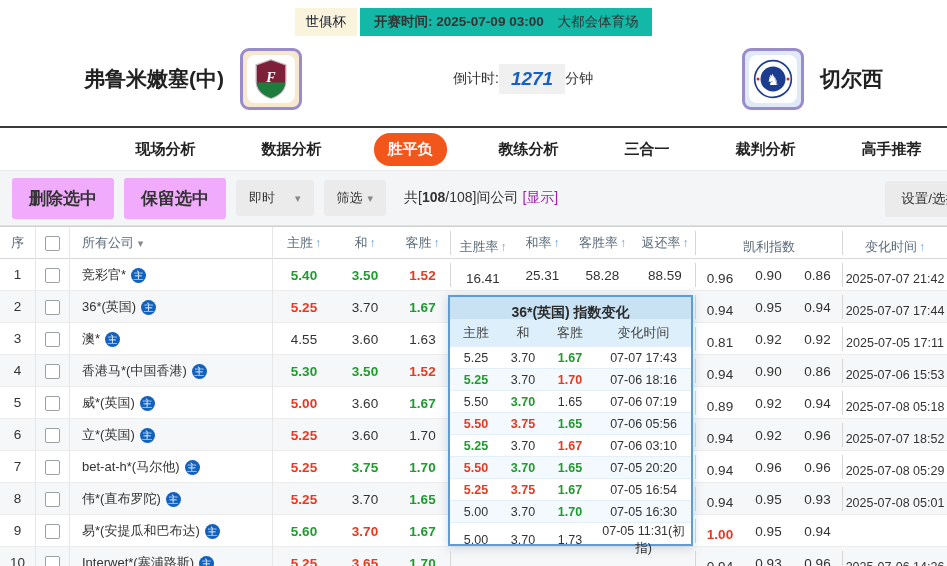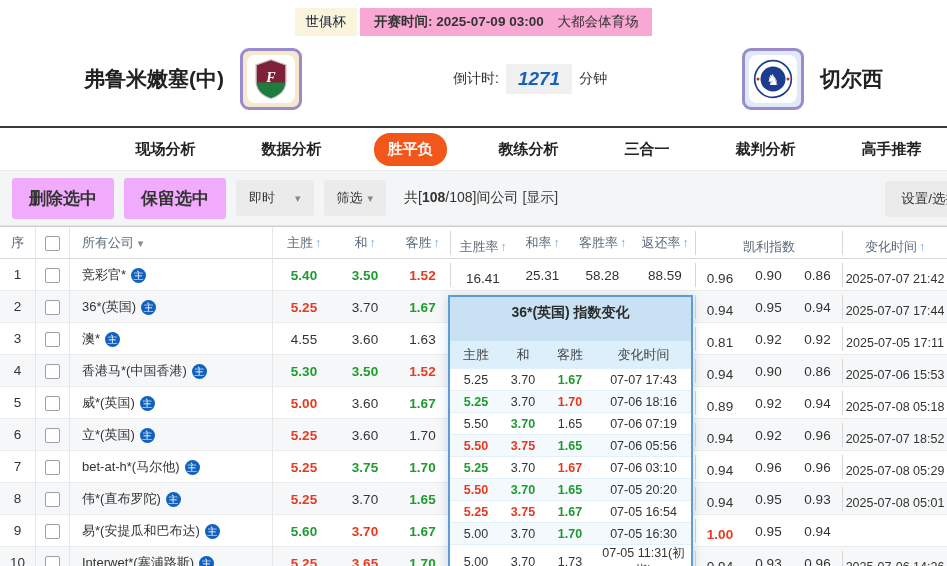--- a/index.html
+++ b/index.html
@@ -5,51 +5,51 @@
   * { margin:0; padding:0; box-sizing:border-box; }
   html,body { background:#fff; }
   body {
     width:947px; height:566px; position:relative; overflow:hidden;
     font-family:"Liberation Sans","DejaVu Sans",sans-serif; color:#333; font-size:13px;
   }
 
   
   .top-bar { height:40px; display:flex; justify-content:center; align-items:center; padding-top:4px; }
   .league-badge { background:#fbf4dd; color:#0f172a; padding:5px 11px; font-size:13.5px; }
-  .kickoff-box { background:#f9a8d4; color:#333; padding:5px 14px; font-size:13.5px; margin-left:3px;text-align:right; }
+  .kickoff-box { background:#14b8a6; color:#333; padding:5px 14px; font-size:13.5px; margin-left:3px;text-align:right; }
   .kickoff-box b { font-weight:700; }
   .kickoff-box .venue { font-weight:400; margin-left:10px; }
 
   
   .match-header { height:86px; position:relative; }
   .team { position:absolute; display:flex; align-items:center; gap:16px; top:8px; }
   .team-name { font-size:21px; font-weight:700; color:#222; }
   .home-team { left:84px; }
   .away-team { left:742px; }
   .logo-box { width:62px; height:62px; border:3px solid #9a8ccc; border-radius:9px; display:flex; align-items:center; justify-content:center; }
   .home-logo { background:#f7e9cf; }
   .away-logo { background:#dfeaf6; }
   .logo-inner { width:48px; height:48px; background:#fff; border-radius:8px; display:flex; align-items:center; justify-content:center; }
-  .countdown { position:absolute; left:453px; top:24px; display:flex; align-items:center; gap:7px; font-size:14px; }
+  .countdown { position:absolute; left:453px; top:24px; display:flex; align-items:center; font-size:14px; }
   .countdown-value { background:#f0f0f0; color:#1660c0; font-weight:700; font-size:19px; padding:4px 12px;font-style:italic; }
 
   
   .nav-bar { border-top:2px solid #3a3a3a; height:44px; display:flex; align-items:center; justify-content:center; gap:38px; padding-left:110px; }
   .nav-item { font-size:15px; color:#222; font-weight:700; cursor:pointer; padding:7px 14px; border-radius:16px; white-space:nowrap; }
   .nav-item.active { background:#f2561b; color:#fff; }
 
   
   .toolbar { height:56px; background:#f4f5f7; border-top:1px solid #e8eaec; border-bottom:1px solid #e2e2e2; display:flex; align-items:center; padding:0 12px; gap:10px; position:relative; }
   .tb-btn { background:#f0abfc; color:#333; border:0; padding:9px 17px; font-size:17px; border-radius:3px; cursor:pointer; font-family:inherit; white-space:nowrap;font-weight:bold; }
   .tb-select { background:#ebebec; padding:9px 13px; border-radius:3px; display:flex; align-items:center; gap:20px; cursor:pointer; }
   .tb-select.small { gap:5px; }
   .caret { color:#888; font-size:11px; }
   .company-count { margin-left:8px; font-size:14px; color:#333; }
   .company-count b { font-weight:700; }
-  .show-link { color:#404040; cursor:pointer; margin-left:4px; }
+  .show-link { color:#a21caf; cursor:pointer; margin-left:4px; }
   .settings-btn { position:absolute; right:-28px; top:10px; background:#ebebec; padding:9px 16px; border-radius:3px; font-size:13.5px; cursor:pointer; white-space:nowrap; }
 
   
   .odds-table { border-top:1px solid #d0d0d0; }
   .thead, .trow { display:grid; grid-template-columns:36px 34px 203px 62px 60px 55px 65px 55px 65px 60px 49px 49px 49px 105px; align-items:center; }
   .thead { height:32px; border-bottom:1px solid #d8d8d8; color:#5c6b7a; }
   .trow { height:32px; border-bottom:1px solid #ececec; background:#fff; }
   .trow:nth-child(even) { background:#f6f7f8; }
   .th, .td { text-align:center; overflow:hidden; white-space:nowrap; }
   .th.kelly-head { grid-column:span 3; }
@@ -60,21 +60,21 @@
   .cbx { display:inline-block; width:15px; height:15px; border:1px solid #9aa0a6; border-radius:2px; background:#fff; cursor:pointer; vertical-align:middle; }
   .badge { display:inline-block; width:15px; height:15px; border-radius:50%; background:#1261be; color:#fff; font-size:10px; line-height:15px; text-align:center; flex:0 0 auto; }
   .num { font-size:13.5px; color:#333; }
   .g { color:#1f9b2e; font-weight:700; }
   .r { color:#e6391f; font-weight:700; }
   .k { color:#333; font-weight:400; }
   .time-cell { font-size:12.5px; color:#333; }
 
   
   .popup { position:absolute; left:448px; top:295px; width:245px; background:#fff; border:2px solid #5f9bd5; box-shadow:0 2px 10px rgba(60,110,160,.25); z-index:9; }
-  .p-title { height:44px; line-height:30px; text-align:center; background:#c8e2f4; font-weight:700; font-size:14px; color:#2b2b2b; }
+  .p-title { height:22px; line-height:30px; text-align:center; background:#c8e2f4; font-weight:700; font-size:14px; color:#2b2b2b; }
   .p-head, .p-row { display:grid; grid-template-columns:52px 42px 52px 95px; align-items:center; text-align:center; }
   .p-head { height:27px; background:#dceffa; color:#444; font-size:13px; }
   .p-row { height:22px; font-size:12.5px; border-top:1px solid #e3f0fa; }
   .p-row:nth-child(even) { background:#f3f9fd; }
   .p-time { color:#333; }
 </style>
 </head>
 <body>
 
 <div class="top-bar">

